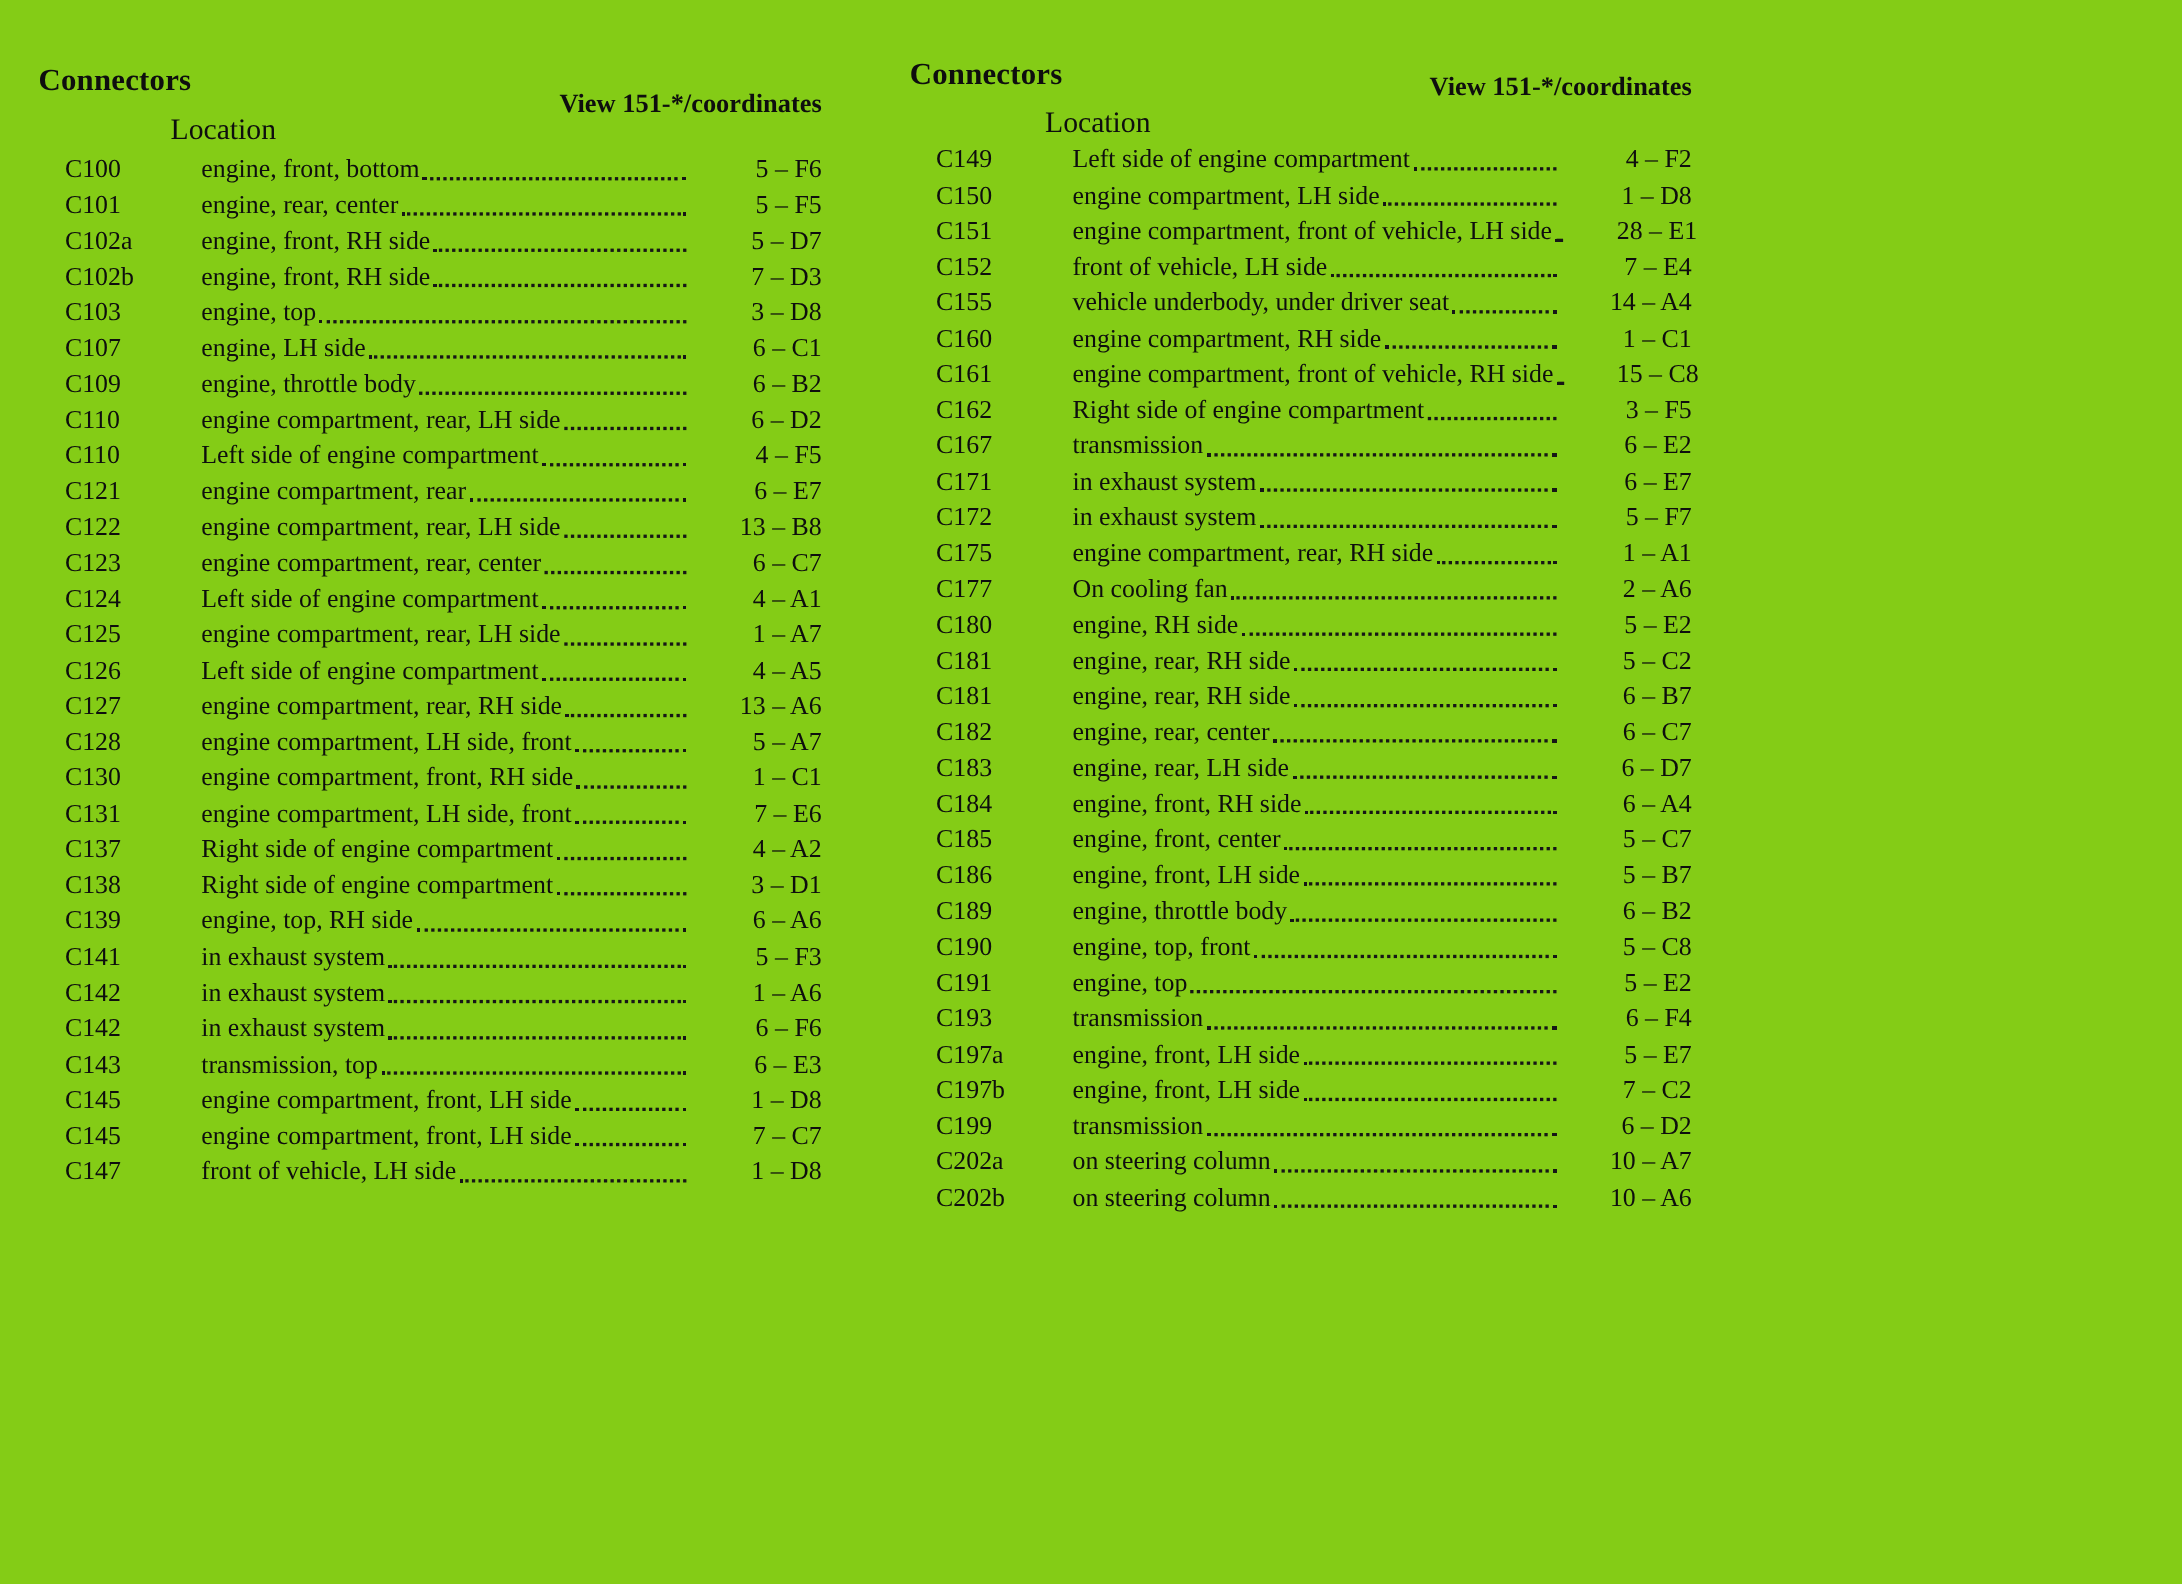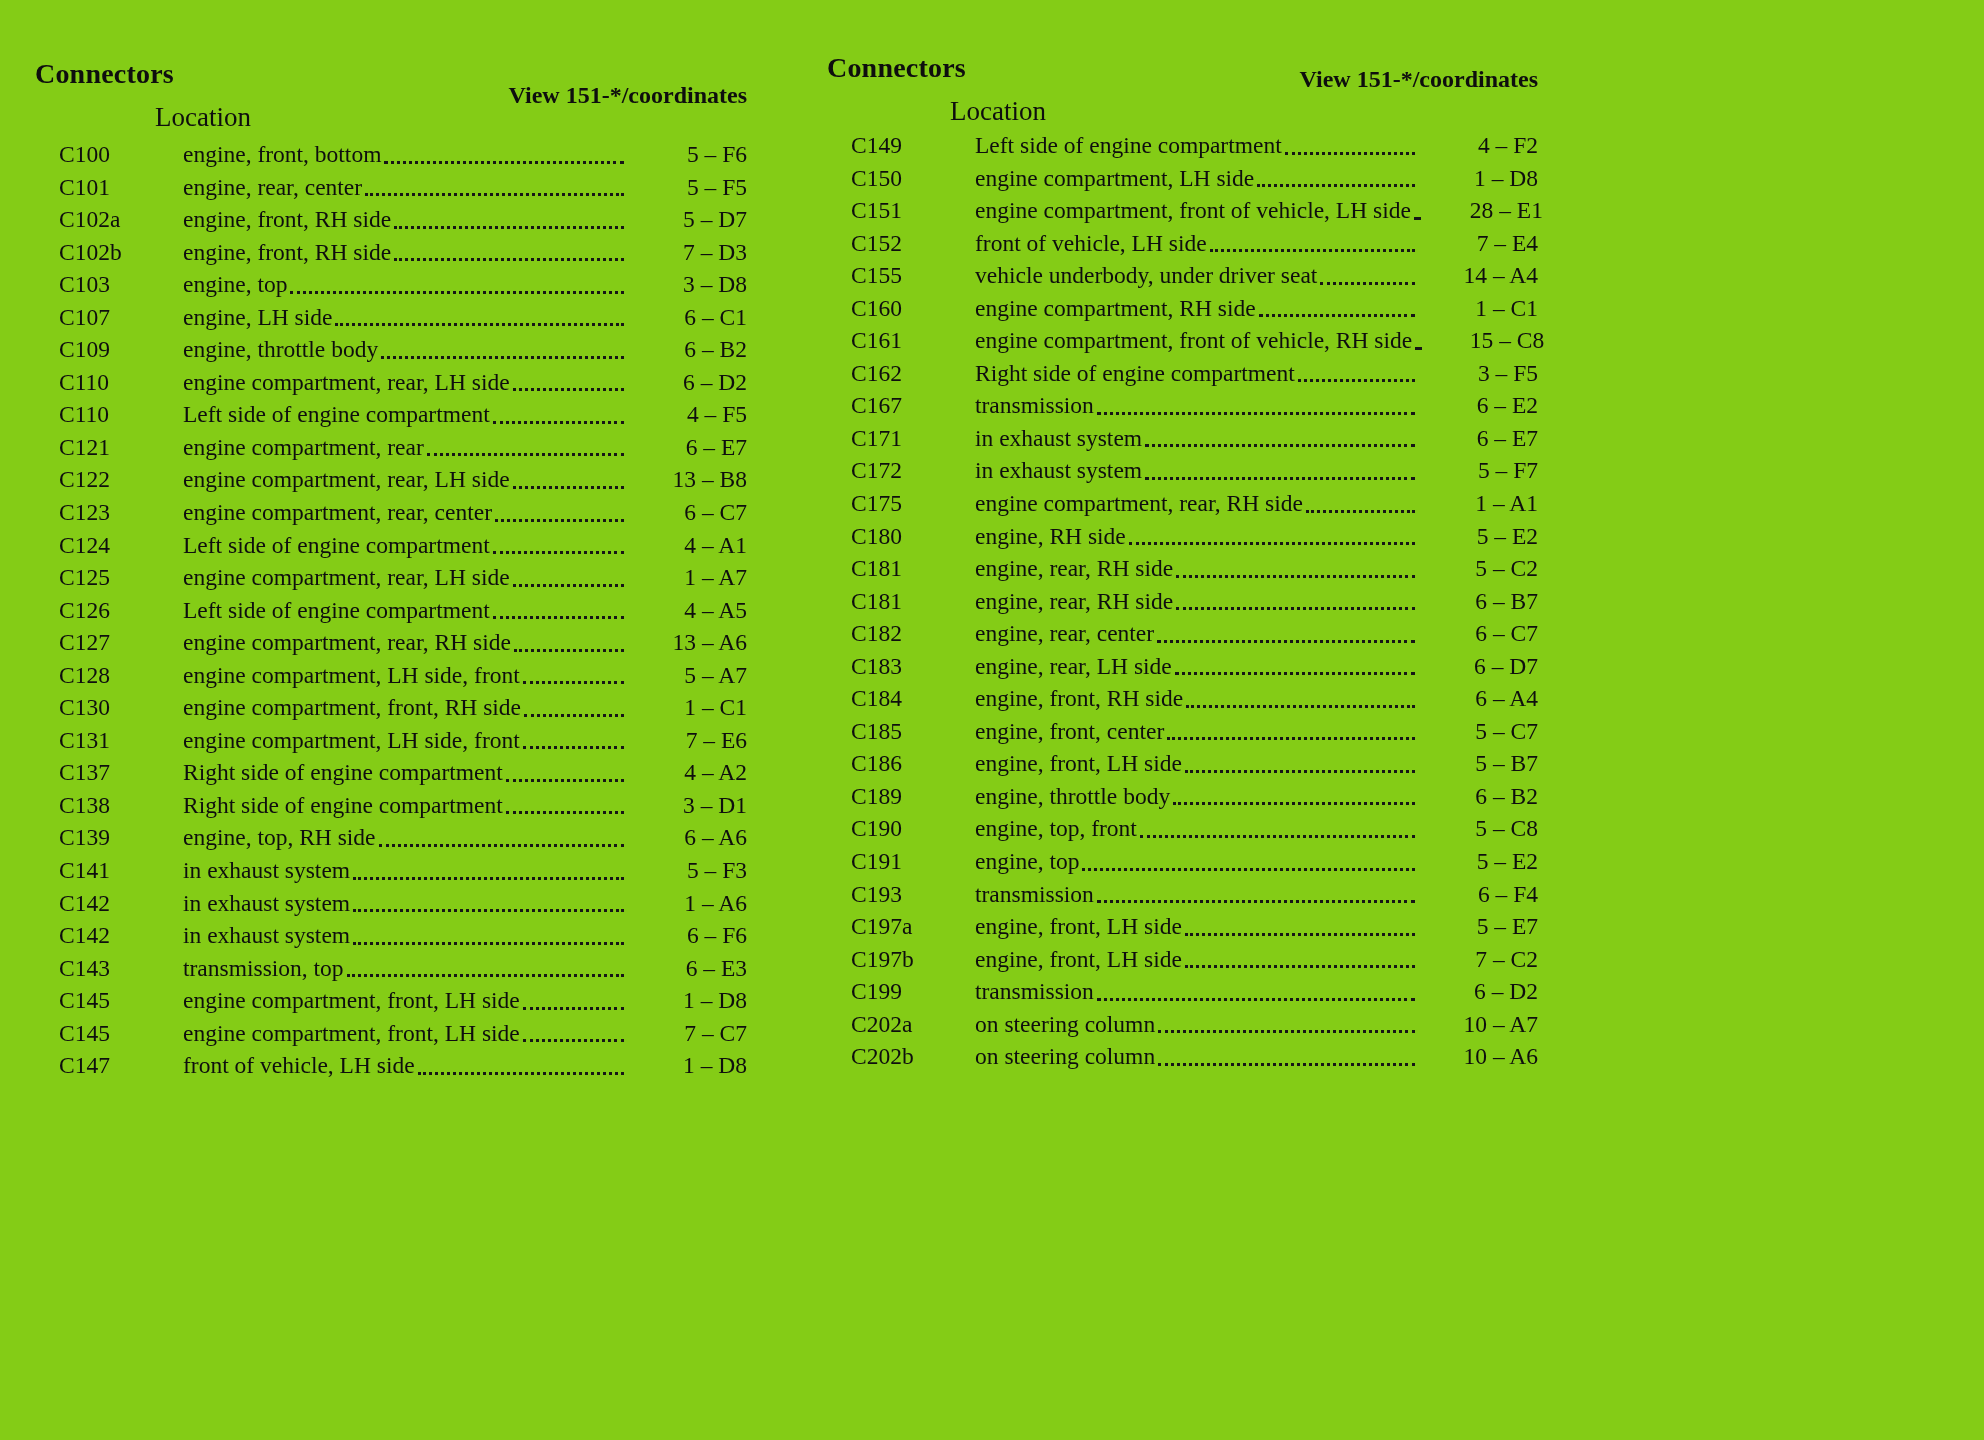--- a/index.html
+++ b/index.html
@@ -319,20 +319,26 @@
     <span class="dots"></span>
     <span class="coord">5 – F7</span>
   </div>
         <div class="row">
     <span class="cid">C175</span>
     <span class="loc">engine compartment, rear, RH side</span>
     <span class="dots"></span>
     <span class="coord">1 – A1</span>
   </div>
         <div class="row">
+    <span class="cid">C177</span>
+    <span class="loc">On cooling fan</span>
+    <span class="dots"></span>
+    <span class="coord">2 – A6</span>
+  </div>
+        <div class="row">
     <span class="cid">C180</span>
     <span class="loc">engine, RH side</span>
     <span class="dots"></span>
     <span class="coord">5 – E2</span>
   </div>
         <div class="row">
     <span class="cid">C181</span>
     <span class="loc">engine, rear, RH side</span>
     <span class="dots"></span>
     <span class="coord">5 – C2</span>

